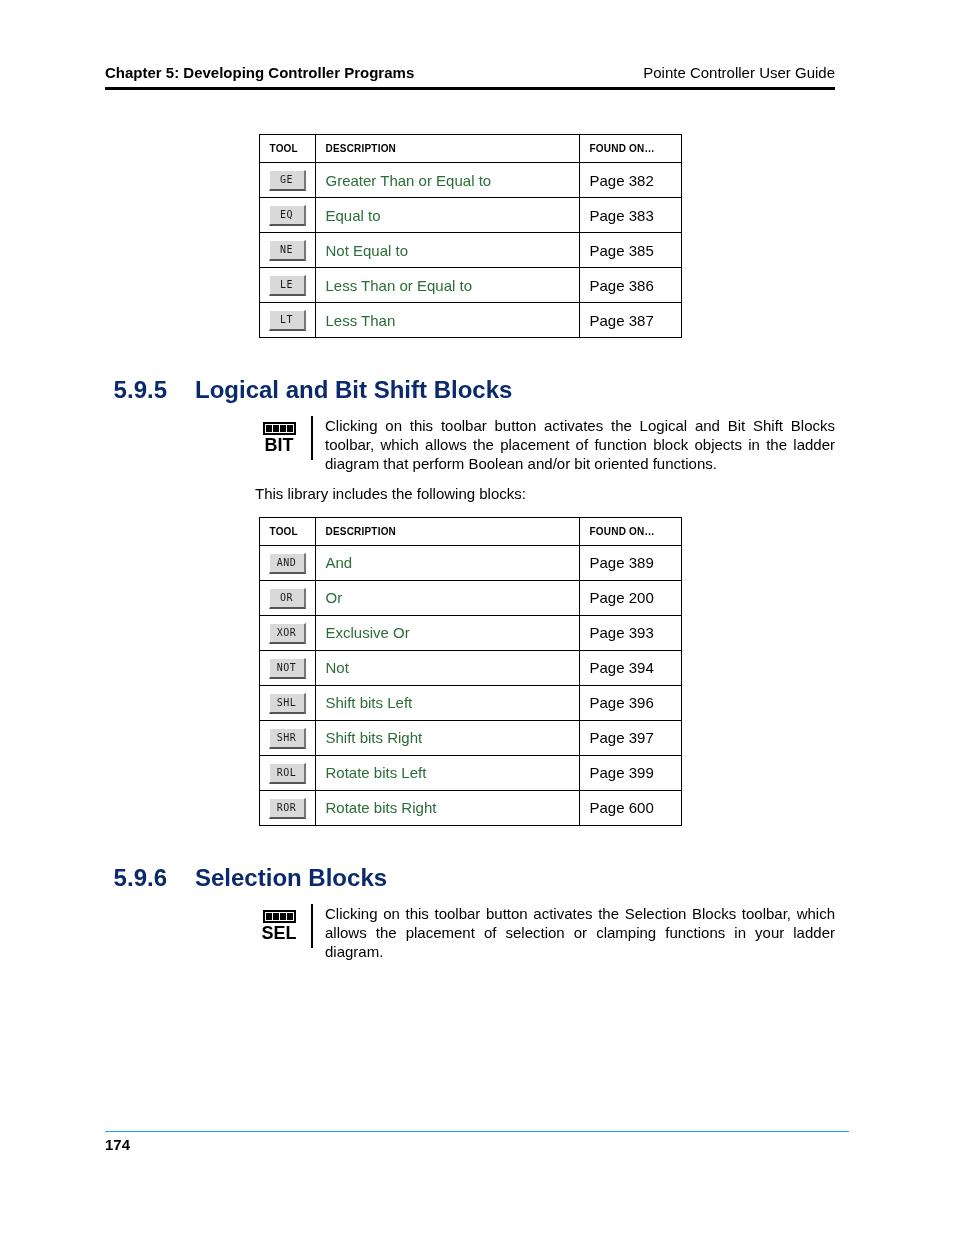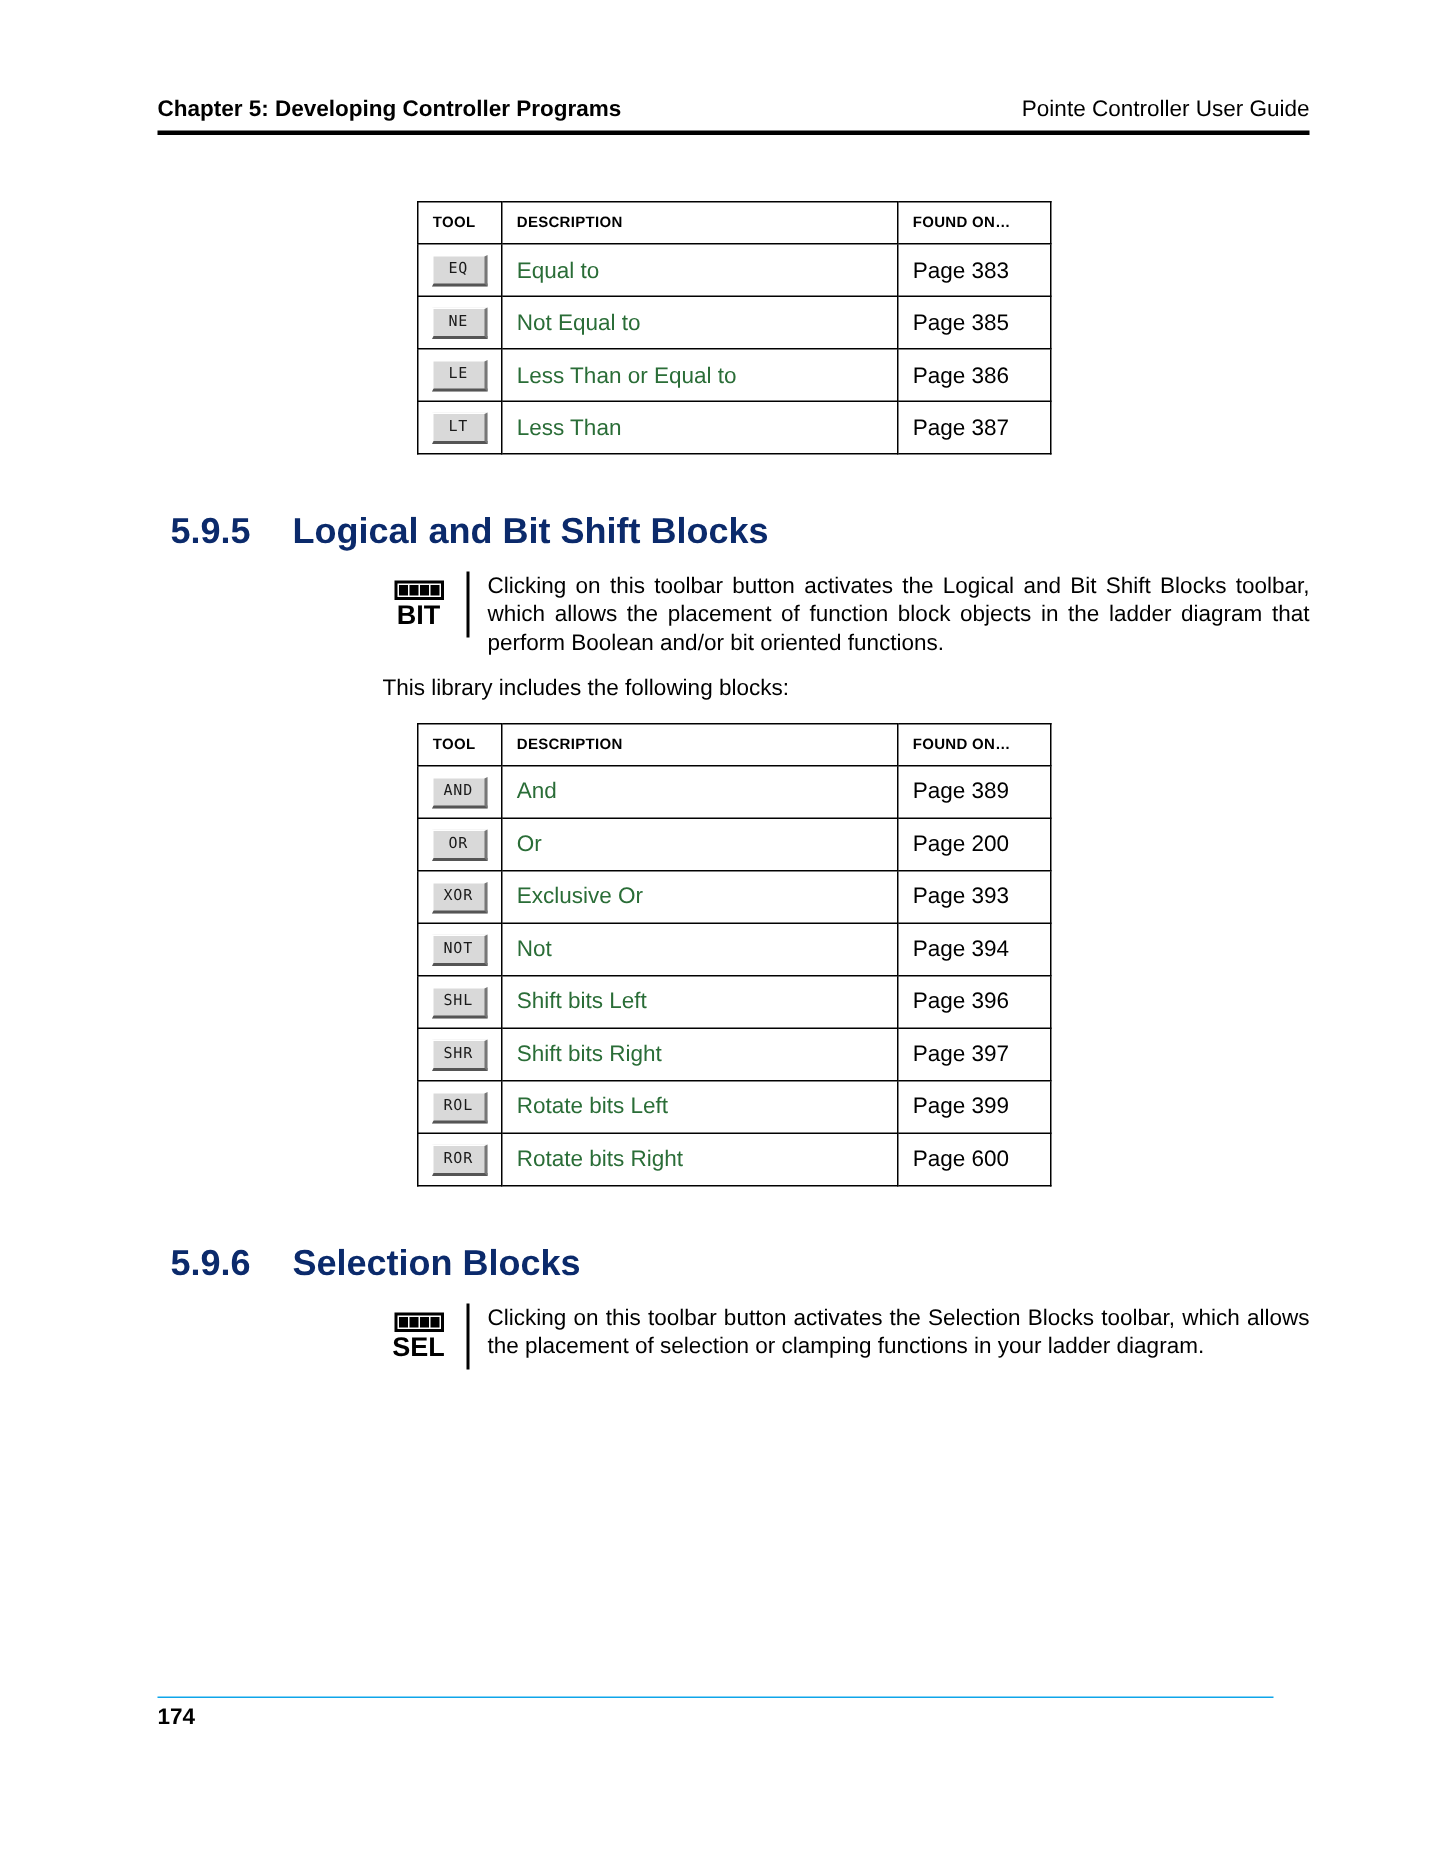--- a/index.html
+++ b/index.html
@@ -8,21 +8,21 @@
   background: #fff;
   font-family: "Segoe UI", "Helvetica Neue", Arial, sans-serif;
   color: #000;
   width: 954px;
 }
 .page {
   width: 954px;
   height: 1235px;
   position: relative;
   box-sizing: border-box;
-  padding: 64px 81px 40px 105px;
+  padding: 64px 119px 40px 105px;
 }
 .runhead {
   display: flex;
   justify-content: space-between;
   font-size: 15px;
   padding-bottom: 6px;
   border-bottom: 3px solid #000;
   margin-bottom: 44px;
 }
 .runhead .left { font-weight: 700; }
@@ -174,20 +174,25 @@
       </colgroup>
     <thead>
       <tr>
         <th>TOOL</th>
         <th>DESCRIPTION</th>
         <th>FOUND ON…</th>
       </tr>
     </thead>
     <tbody>
       <tr>
+        <td class="tool-cell"><span class="tool-btn">GE</span></td>
+        <td class="desc-cell">Greater Than or Equal to</td>
+        <td class="found-cell">Page 382</td>
+      </tr>
+      <tr>
         <td class="tool-cell"><span class="tool-btn">EQ</span></td>
         <td class="desc-cell">Equal to</td>
         <td class="found-cell">Page 383</td>
       </tr>
       <tr>
         <td class="tool-cell"><span class="tool-btn">NE</span></td>
         <td class="desc-cell">Not Equal to</td>
         <td class="found-cell">Page 385</td>
       </tr>
       <tr>

